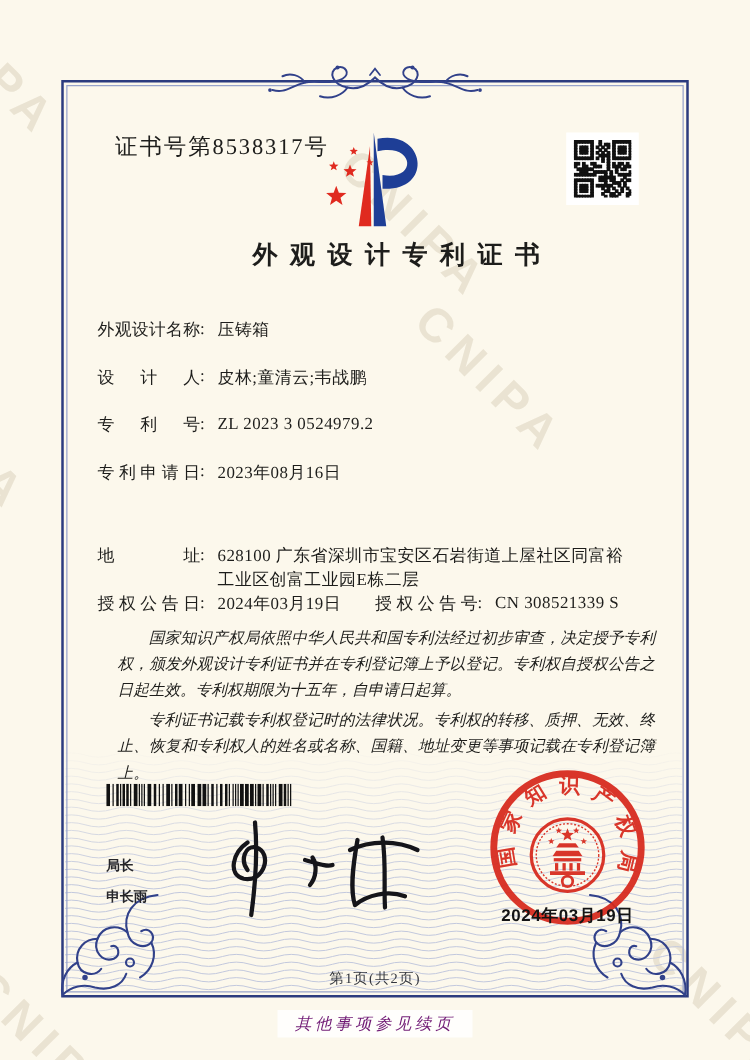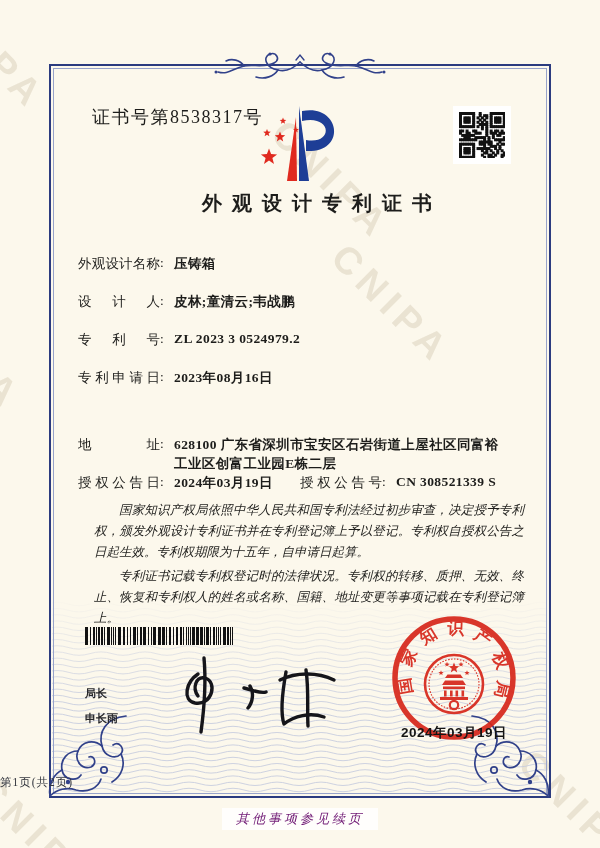--- a/index.html
+++ b/index.html
@@ -32,21 +32,21 @@
   .cert-no{position:absolute;left:92px;top:105px;font-size:18px;letter-spacing:1.5px;z-index:5;}
   .logo{position:absolute;left:252px;top:101px;z-index:5;}
   .qr{position:absolute;left:453px;top:106px;width:58px;height:58px;background:#fff;z-index:5;
       display:flex;align-items:center;justify-content:center;}
   .title{position:absolute;left:0;top:190px;width:100%;text-align:center;font-size:20px;
          font-weight:700;letter-spacing:10px;text-indent:10px;z-index:5;margin-left:17px;}
 
   .frow{position:absolute;left:78px;font-size:13.5px;z-index:5;white-space:nowrap;}
   .flabel{display:inline-block;width:82px;text-align:justify;text-align-last:justify;vertical-align:top;}
   .colon{display:inline-block;width:6px;margin-right:8px;vertical-align:top;}
-  .fvalue{display:inline-block;vertical-align:top;letter-spacing:0.4px;font-weight:bold;}
+  .fvalue{display:inline-block;vertical-align:top;letter-spacing:0.4px;}
   .r0{top:255px}.r1{top:293px}.r2{top:331px}.r3{top:369px}.r4{top:407px}
   .r5{top:436px}.r6{top:474px}
   .addr2{margin-top:1px;}
   .pair2{position:absolute;left:222px;top:0;}
 
   .bodytext{position:absolute;left:78px;top:500px;width:446px;z-index:5;
             font-size:12.5px;line-height:21px;font-style:italic;text-align:justify;}
   .bodytext p{margin:0 0 3px 16px;text-indent:2em;}
 
   .barcode{position:absolute;left:85px;top:627px;z-index:5;}
@@ -54,21 +54,21 @@
   .signer{position:absolute;left:85px;top:681px;z-index:6;
           font-family:"Liberation Sans","DejaVu Sans",sans-serif;font-size:11px;
           font-weight:600;color:#26262a;line-height:25px;}
   .signature{position:absolute;left:168px;top:652px;z-index:6;}
 
   .seal{position:absolute;left:388px;top:612px;z-index:6;}
   .seal-date{position:absolute;left:384px;top:724px;width:140px;text-align:center;z-index:7;
              font-family:"Liberation Sans","DejaVu Sans",sans-serif;
              font-size:13.5px;font-weight:700;color:#141414;letter-spacing:0.5px;}
 
-  .pagenum{position:absolute;left:0;top:775px;width:100%;text-align:left;
+  .pagenum{position:absolute;left:0;top:775px;width:100%;text-align:center;
            font-size:11.5px;color:#33363e;z-index:5;letter-spacing:1px;}
   .footnote{position:absolute;left:0;top:808px;width:100%;text-align:center;z-index:5;}
   .footnote span{display:inline-block;background:rgba(255,255,255,0.82);border-radius:0;
            padding:2px 14px;font-size:13px;font-style:italic;letter-spacing:3px;color:#701a75;}
 </style>
 </head>
 <body>
 
 <div class="page">
 

